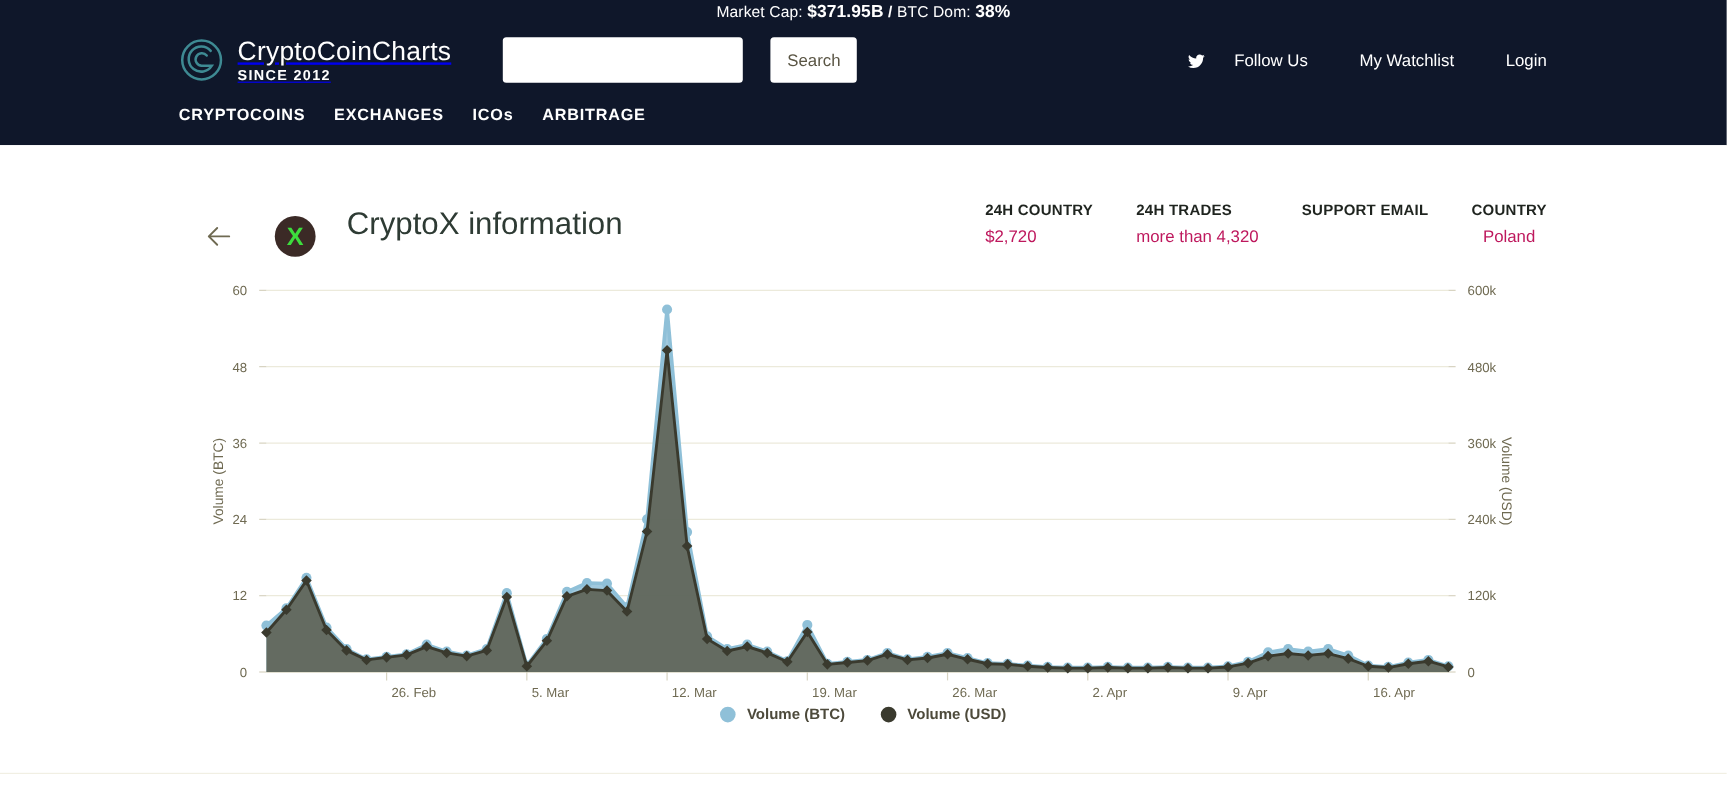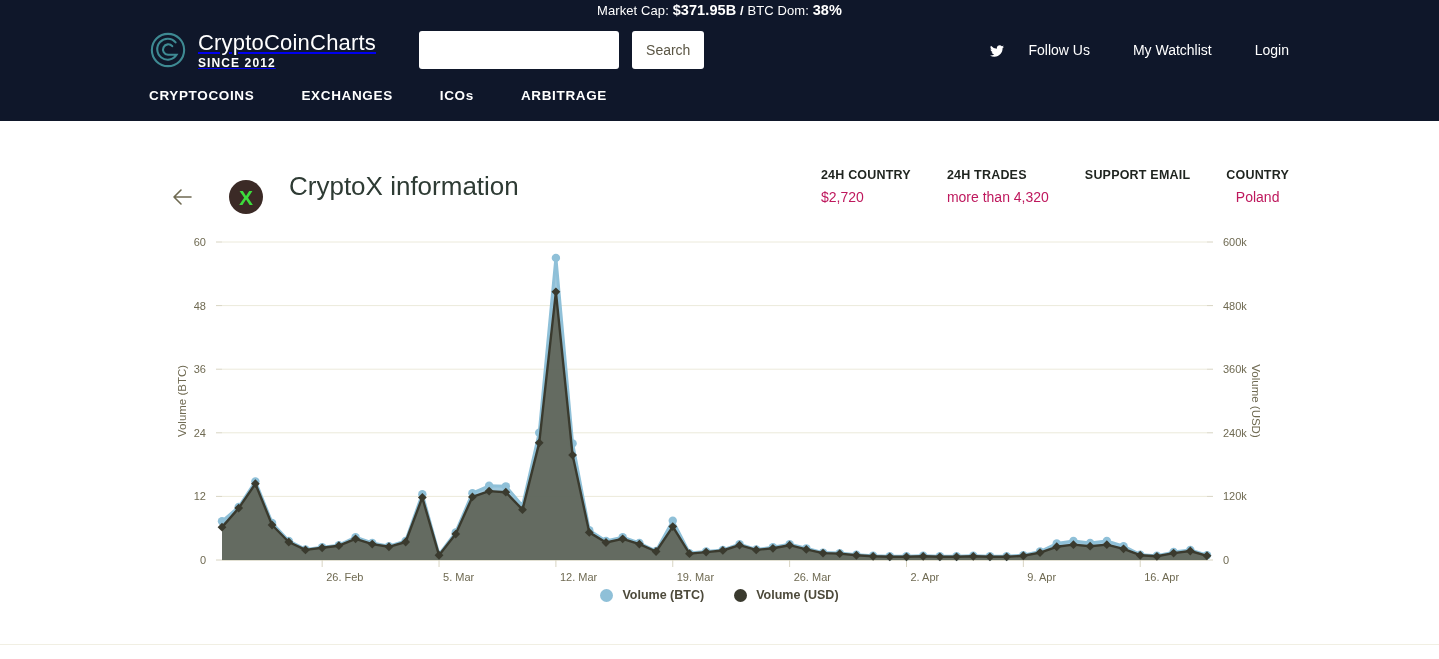--- a/index.html
+++ b/index.html
@@ -46,21 +46,21 @@
   }
   .brand-sub {
     color: #ffffff;
     font-size: 12px;
     letter-spacing: 1.1px;
     text-align: left;
     margin-top: 3px;
     font-weight: bold;
   }
 
-  .search-wrap { display: flex; align-items: center; gap: 13px; margin-left: 43px; }
+  .search-wrap { display: flex; align-items: center; gap: 23px; margin-left: 43px; }
   .search-input {
     width: 200px; height: 38px;
     border: none; border-radius: 3px;
     background: #fff;
     padding: 0 9px;
     font-size: 13px;
     font-family: "Liberation Sans", sans-serif;
     color: #333;
     outline: none;
   }
@@ -81,21 +81,21 @@
     color: #ffffff;
     font-size: 14px;
     text-decoration: none;
     display: flex; align-items: center; gap: 24px;
     white-space: nowrap;
   }
   .tw-icon { display: inline-block; width: 14px; height: 12px; }
 
   .nav {
     display: flex;
-    gap: 47px;
+    gap: 24px;
     padding: 0 0 0 149px;
     margin-top: 9px;
   }
   .nav a {
     color: #ffffff;
     font-size: 13.5px;
     font-weight: bold;
     letter-spacing: .65px;
     text-decoration: none;
   }

